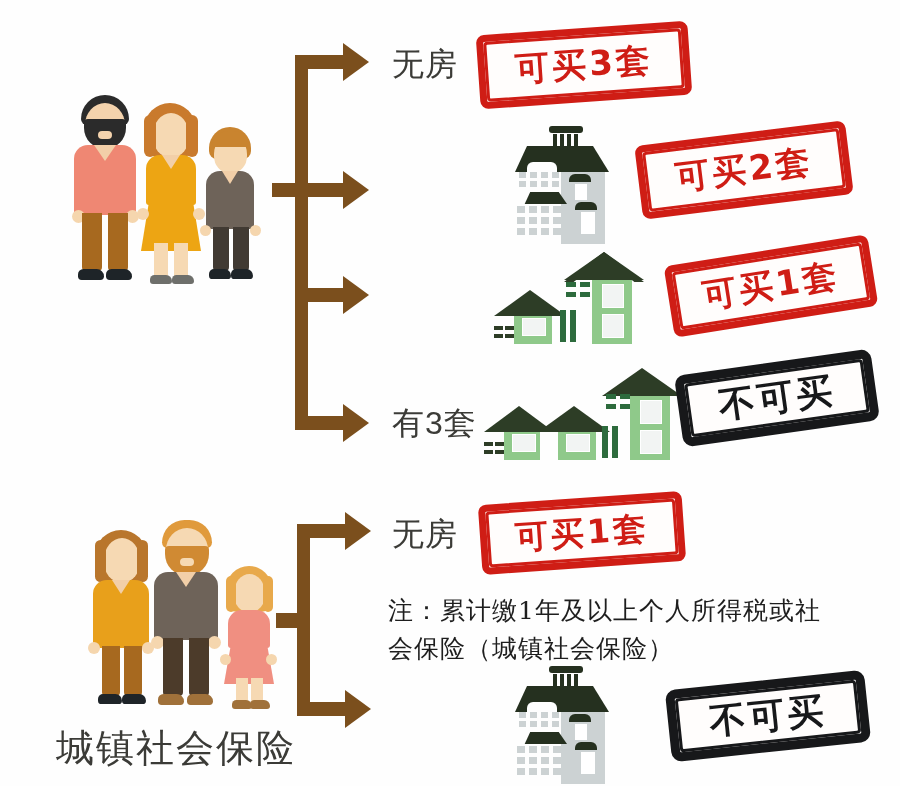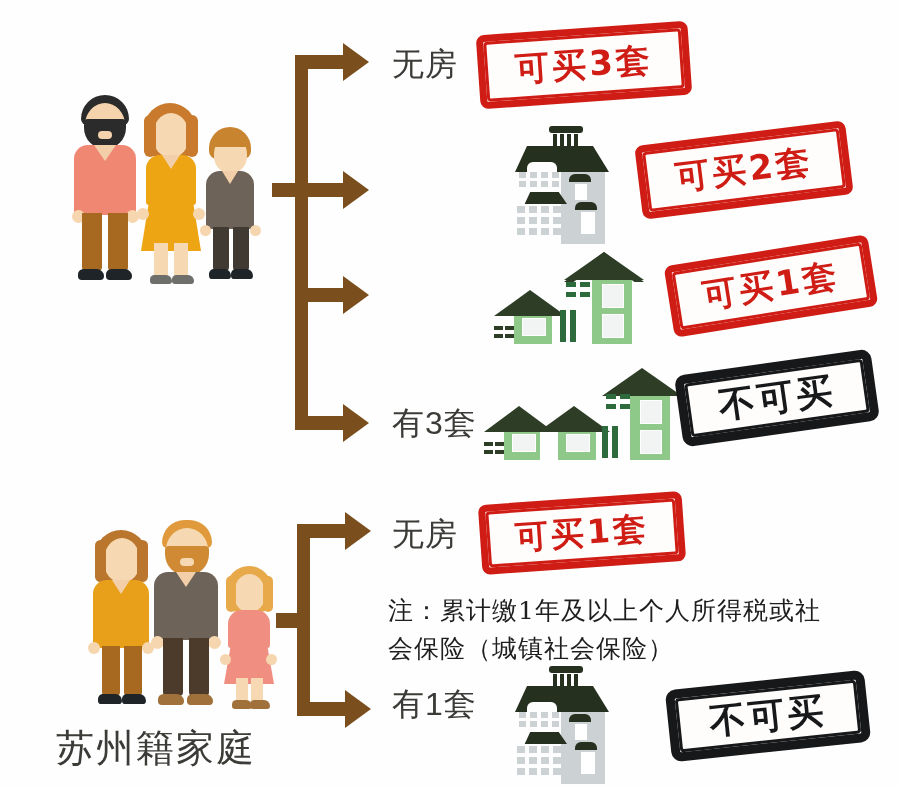--- a/index.html
+++ b/index.html
@@ -370,21 +370,21 @@
       <div class="skirt" style="left:6px; top:78px; width:50px; height:40px; background:#f08f81; clip-path: polygon(14% 0, 86% 0, 100% 100%, 0 100%);"></div>
       <div class="hand" style="left:2px; top:88px; width:11px; height:11px;"></div>
       <div class="hand" style="left:48px; top:88px; width:11px; height:11px;"></div>
       <div class="leg" style="left:18px; top:112px; width:12px; height:26px; background:#f6d9b3;"></div>
       <div class="leg" style="left:33px; top:112px; width:12px; height:26px; background:#f6d9b3;"></div>
       <div class="shoe" style="left:14px; top:134px; width:20px; height:9px; background:#a0713a;"></div>
       <div class="shoe" style="left:32px; top:134px; width:20px; height:9px; background:#a0713a;"></div>
     </div>
   </div>
 
-  <div class="fam-label" style="left:56px; top:723px; font-size:38px;">苏州籍家庭</div>
+  <div class="fam-label" style="left:56px; top:723px; font-size:38px;">城镇社会保险</div>
 
   <div class="bracket-stem" style="left:297px; top:524px; width:13px; height:192px;"></div>
   <div class="arrow-shaft" style="left:276px; top:613px; width:24px; height:15px;"></div>
 
   <div class="arrow-shaft" style="left:302px; top:524px; width:44px; height:14px;"></div>
   <div class="arrow-head" style="left:345px; top:512px;"></div>
 
   <div class="arrow-shaft" style="left:302px; top:702px; width:44px; height:14px;"></div>
   <div class="arrow-head" style="left:345px; top:690px;"></div>
 
@@ -394,21 +394,20 @@
               transform: rotate(-4deg);">
     <div class="stamp-inner" style="border-width:3px; border-radius:4px;">
       <span class="stamp-text" style="font-size:33px;">可买1套</span>
     </div>
   </div>
 
   <div class="note" style="left:388px; top:592px; width:470px; font-size:25px;">注：累计缴1年及以上个人所得税或社
 会保险（城镇社会保险）</div>
 
   <div class="row-label" style="left:392px; top:686px; font-size:32px;">
-    <div>有1套</div>
   </div>
 
   <div class="house" style="left:505px; top:666px; width:110px; height:118px;">
     <div class="hs-chimney" style="left:44px; top:0px; width:34px; height:7px; background:#25301f; border-radius:3px;"></div>
     <div class="hs-dots" style="left:48px; top:8px; width:26px; height:12px;">
       <div class="hs-dot" style="left:0px;  top:0; width:4px; height:12px; background:#25301f;"></div>
       <div class="hs-dot" style="left:7px;  top:0; width:4px; height:12px; background:#25301f;"></div>
       <div class="hs-dot" style="left:14px; top:0; width:4px; height:12px; background:#25301f;"></div>
       <div class="hs-dot" style="left:21px; top:0; width:4px; height:12px; background:#25301f;"></div>
     </div>

